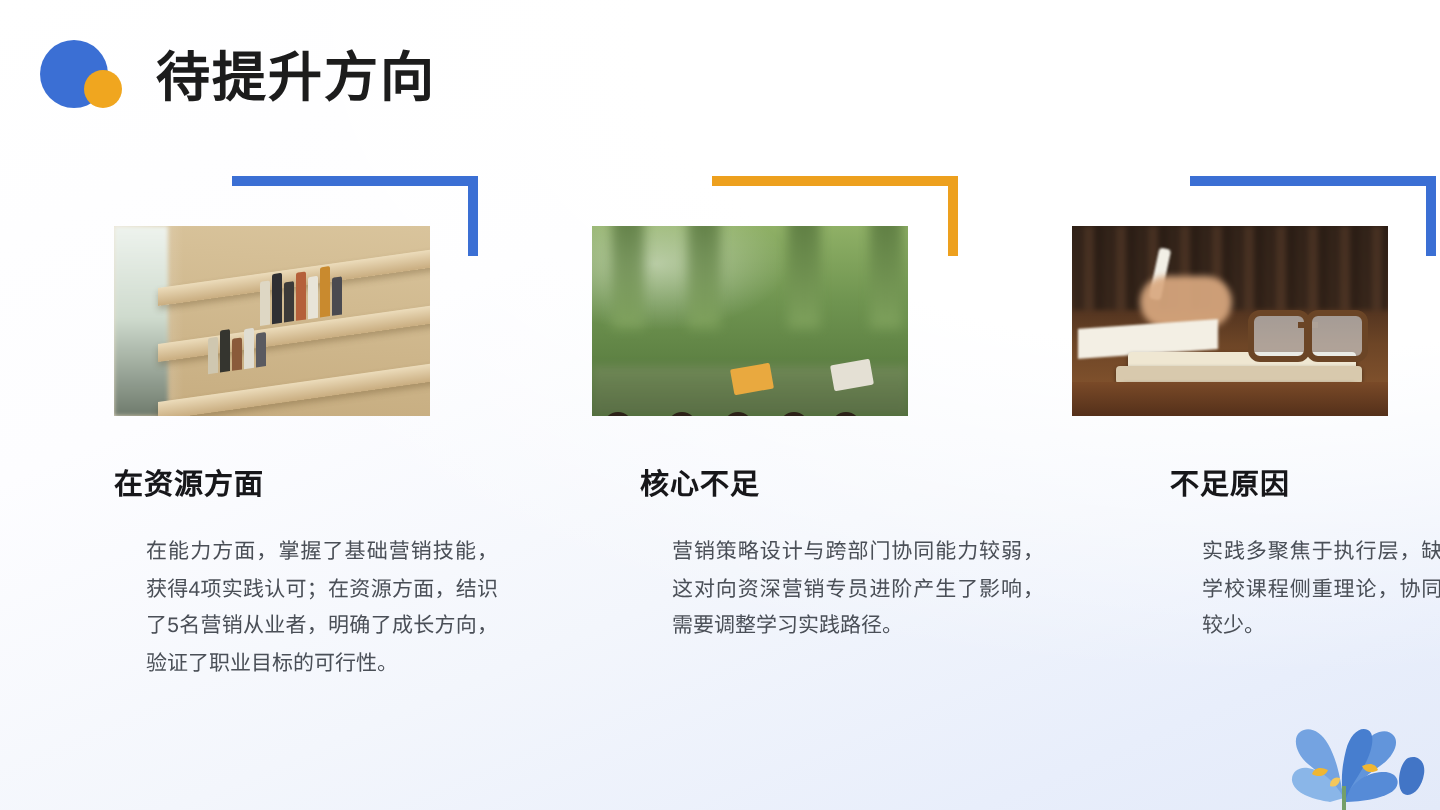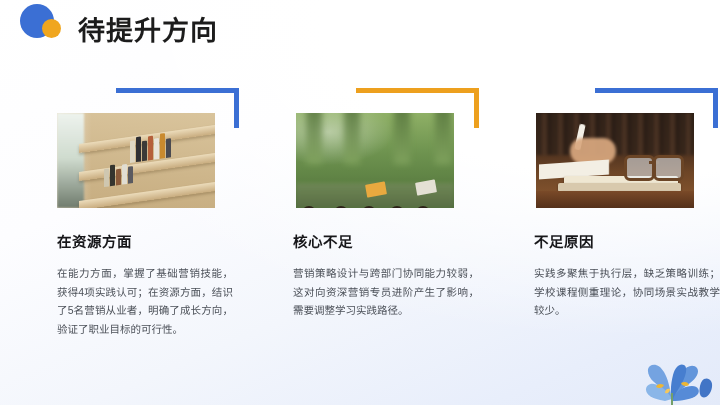--- a/index.html
+++ b/index.html
@@ -22,21 +22,21 @@
       linear-gradient(157deg, #ffffff 0%, #fdfdff 34%, #f3f6fc 62%, #e8eefb 86%, #e3eaf9 100%);
   }
 
   
   .header {
     position: absolute;
     left: 0;
     top: 0;
     height: 78px;
     display: flex;
-    align-items: flex-start;
+    align-items: center;
   }
   .logo-mark {
     position: relative;
     width: 52px;
     height: 46px;
     margin-left: 18px;
     flex: 0 0 auto;
   }
   .logo-circle-blue {
     position: absolute;
@@ -301,21 +301,21 @@
     font-size: 14.5px;
     font-weight: 700;
     color: #17171a;
     letter-spacing: .5px;
     margin: 0 0 13px 0;
   }
   .col-body {
     font-size: 10.5px;
     line-height: 1.78;
     color: #4a4f57;
-    margin: 0;
+    margin: 16px;
     width: 176px;
     text-align: justify;
   }
   .col-2 .col-body, .col-3 .col-body { width: 186px; }
 
   
   .flower {
     position: absolute;
     right: 0;
     bottom: 0;

